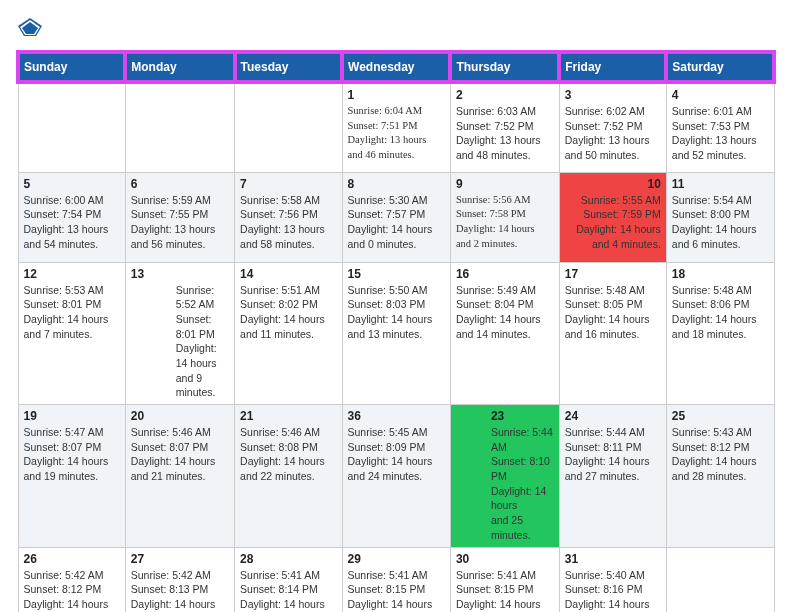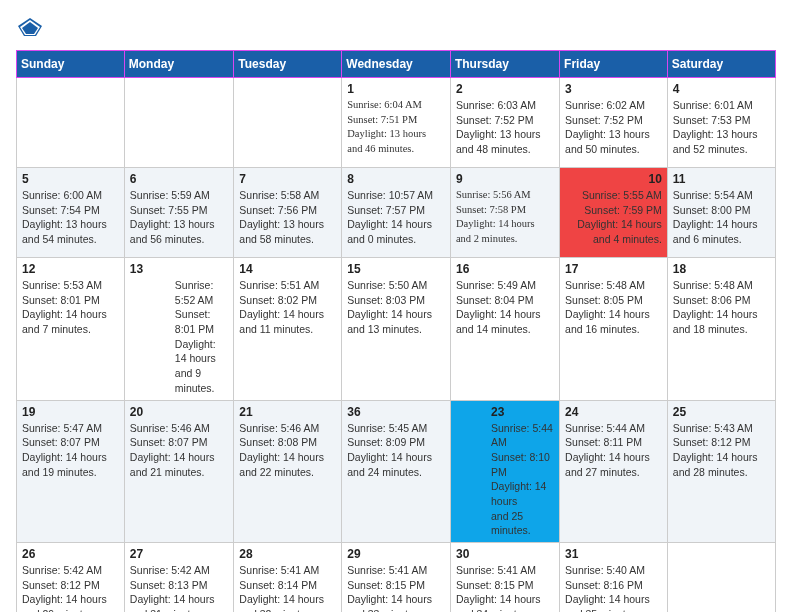--- a/index.html
+++ b/index.html
@@ -51,21 +51,21 @@
       width: 100%;
       border-collapse: collapse;
       font-size: 11px;
     }
     .calendar th {
       background: #1a5fa8;
       color: #fff;
       padding: 6px 4px;
       text-align: left;
       font-size: 12px;
-      border: 1px solid #d946ef;
+      border: 4px solid #d946ef;
     }
     .calendar td {
       border: 1px solid #ccc;
       vertical-align: top;
       padding: 4px 5px;
       width: 110px;
       height: 90px;
       background: #fff;
     }
     .calendar tr:nth-child(even) td {
@@ -169,21 +169,21 @@
         </td>
         <td style="background: rgb(240, 244, 248);">
           <div class="day-number">7</div>
           <div class="day-info" style="white-space: pre-line;">Sunrise: 5:58 AM
 Sunset: 7:56 PM
 Daylight: 13 hours
 and 58 minutes.</div>
         </td>
         <td style="background: rgb(240, 244, 248);">
           <div class="day-number">8</div>
-          <div class="day-info" style="white-space: pre-line;">Sunrise: 10:57 AM
+          <div class="day-info" style="white-space: pre-line;">Sunrise: 5:30 AM
 Sunset: 7:57 PM
 Daylight: 14 hours
 and 0 minutes.</div>
         </td>
         <td style="background: rgb(240, 244, 248);">
           <div class="day-number">9</div>
           <div class="day-info" style="white-space: pre-line; font-family: Liberation Serif, serif;">Sunrise: 5:56 AM
 Sunset: 7:58 PM
 Daylight: 14 hours
 and 2 minutes.</div>
@@ -276,21 +276,21 @@
 Daylight: 14 hours
 and 22 minutes.</div>
         </td>
         <td style="background: rgb(240, 244, 248);">
           <div class="day-number">36</div>
           <div class="day-info" style="white-space: pre-line;">Sunrise: 5:45 AM
 Sunset: 8:09 PM
 Daylight: 14 hours
 and 24 minutes.</div>
         </td>
-        <td style="background: #0ea5e9; padding-left: 40px;">
+        <td style="background: #22c55e; padding-left: 40px;">
           <div class="day-number">23</div>
           <div class="day-info" style="white-space: pre-line;">Sunrise: 5:44 AM
 Sunset: 8:10 PM
 Daylight: 14 hours
 and 25 minutes.</div>
         </td>
         <td style="background: rgb(240, 244, 248);">
           <div class="day-number">24</div>
           <div class="day-info" style="white-space: pre-line;">Sunrise: 5:44 AM
 Sunset: 8:11 PM

